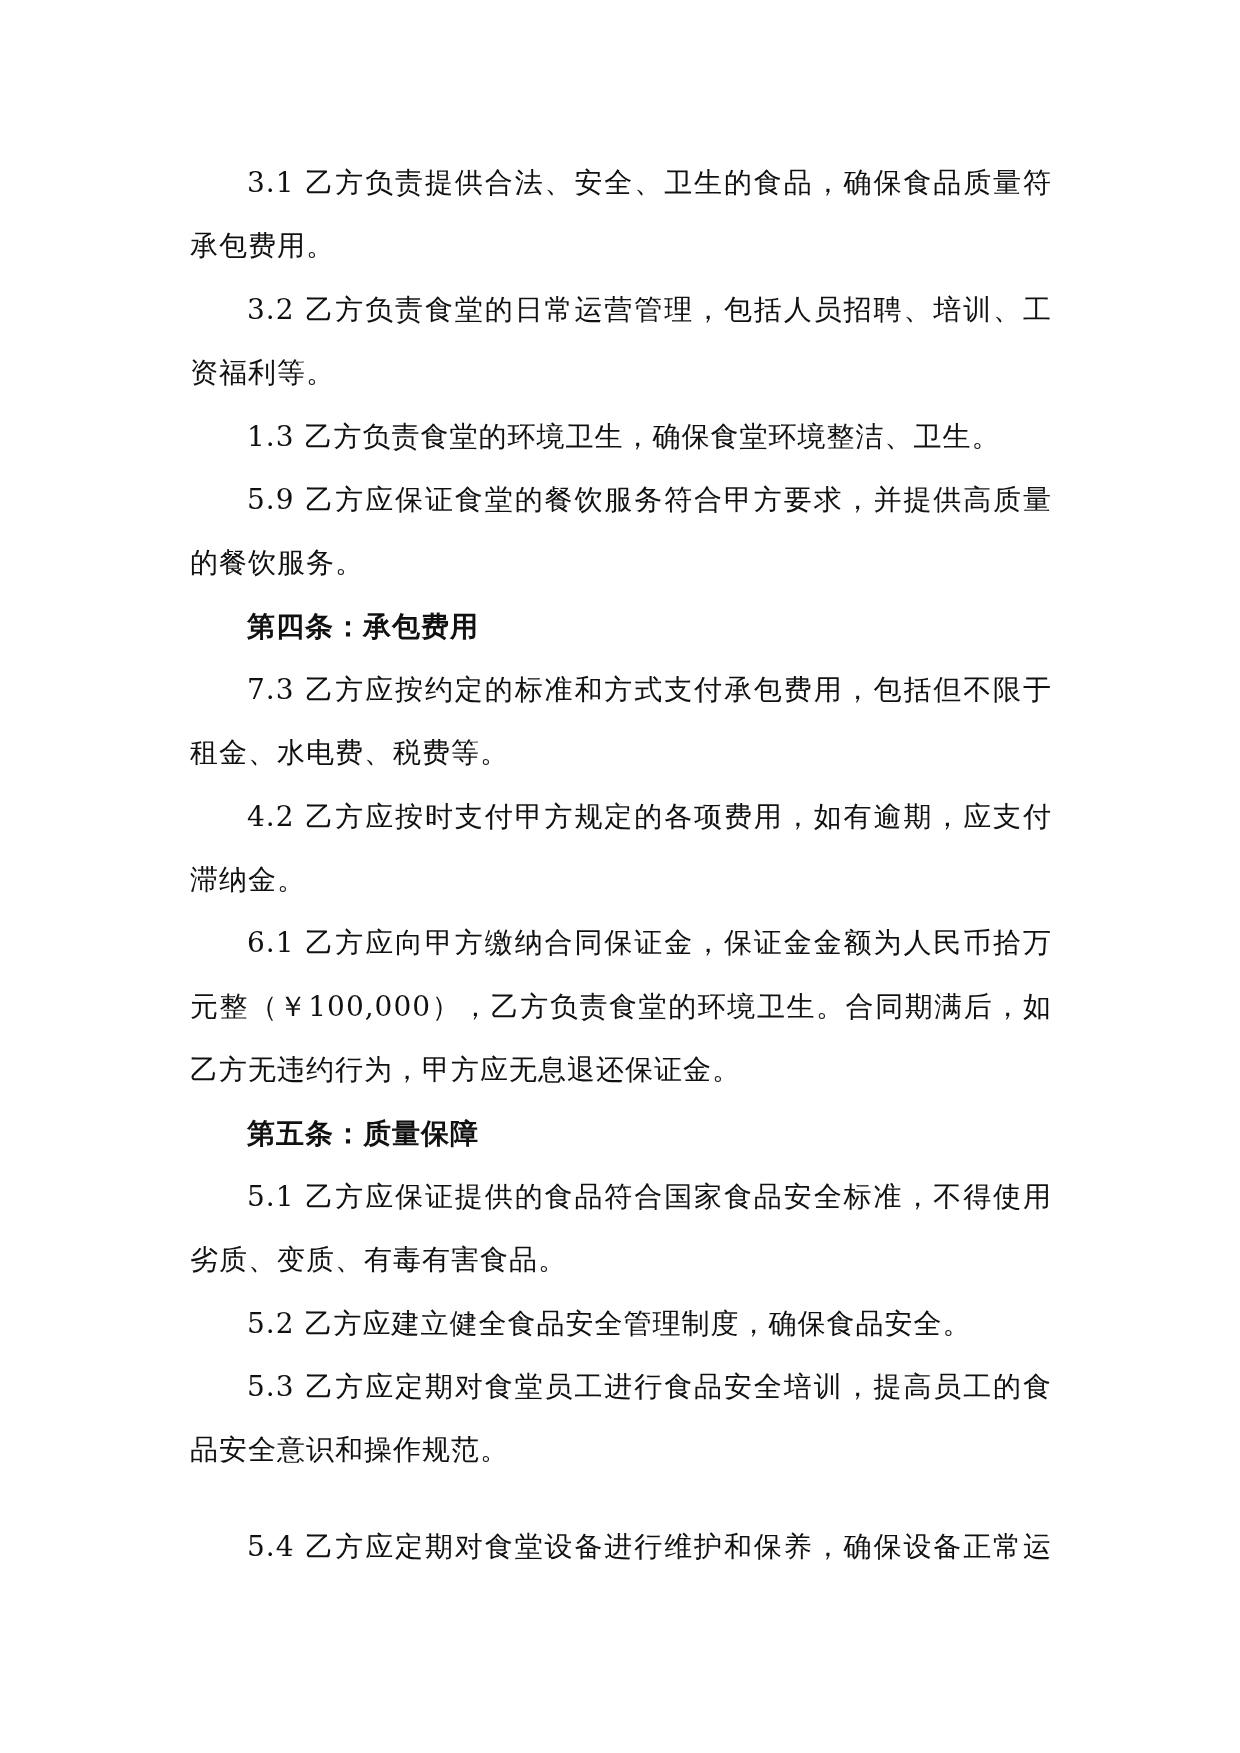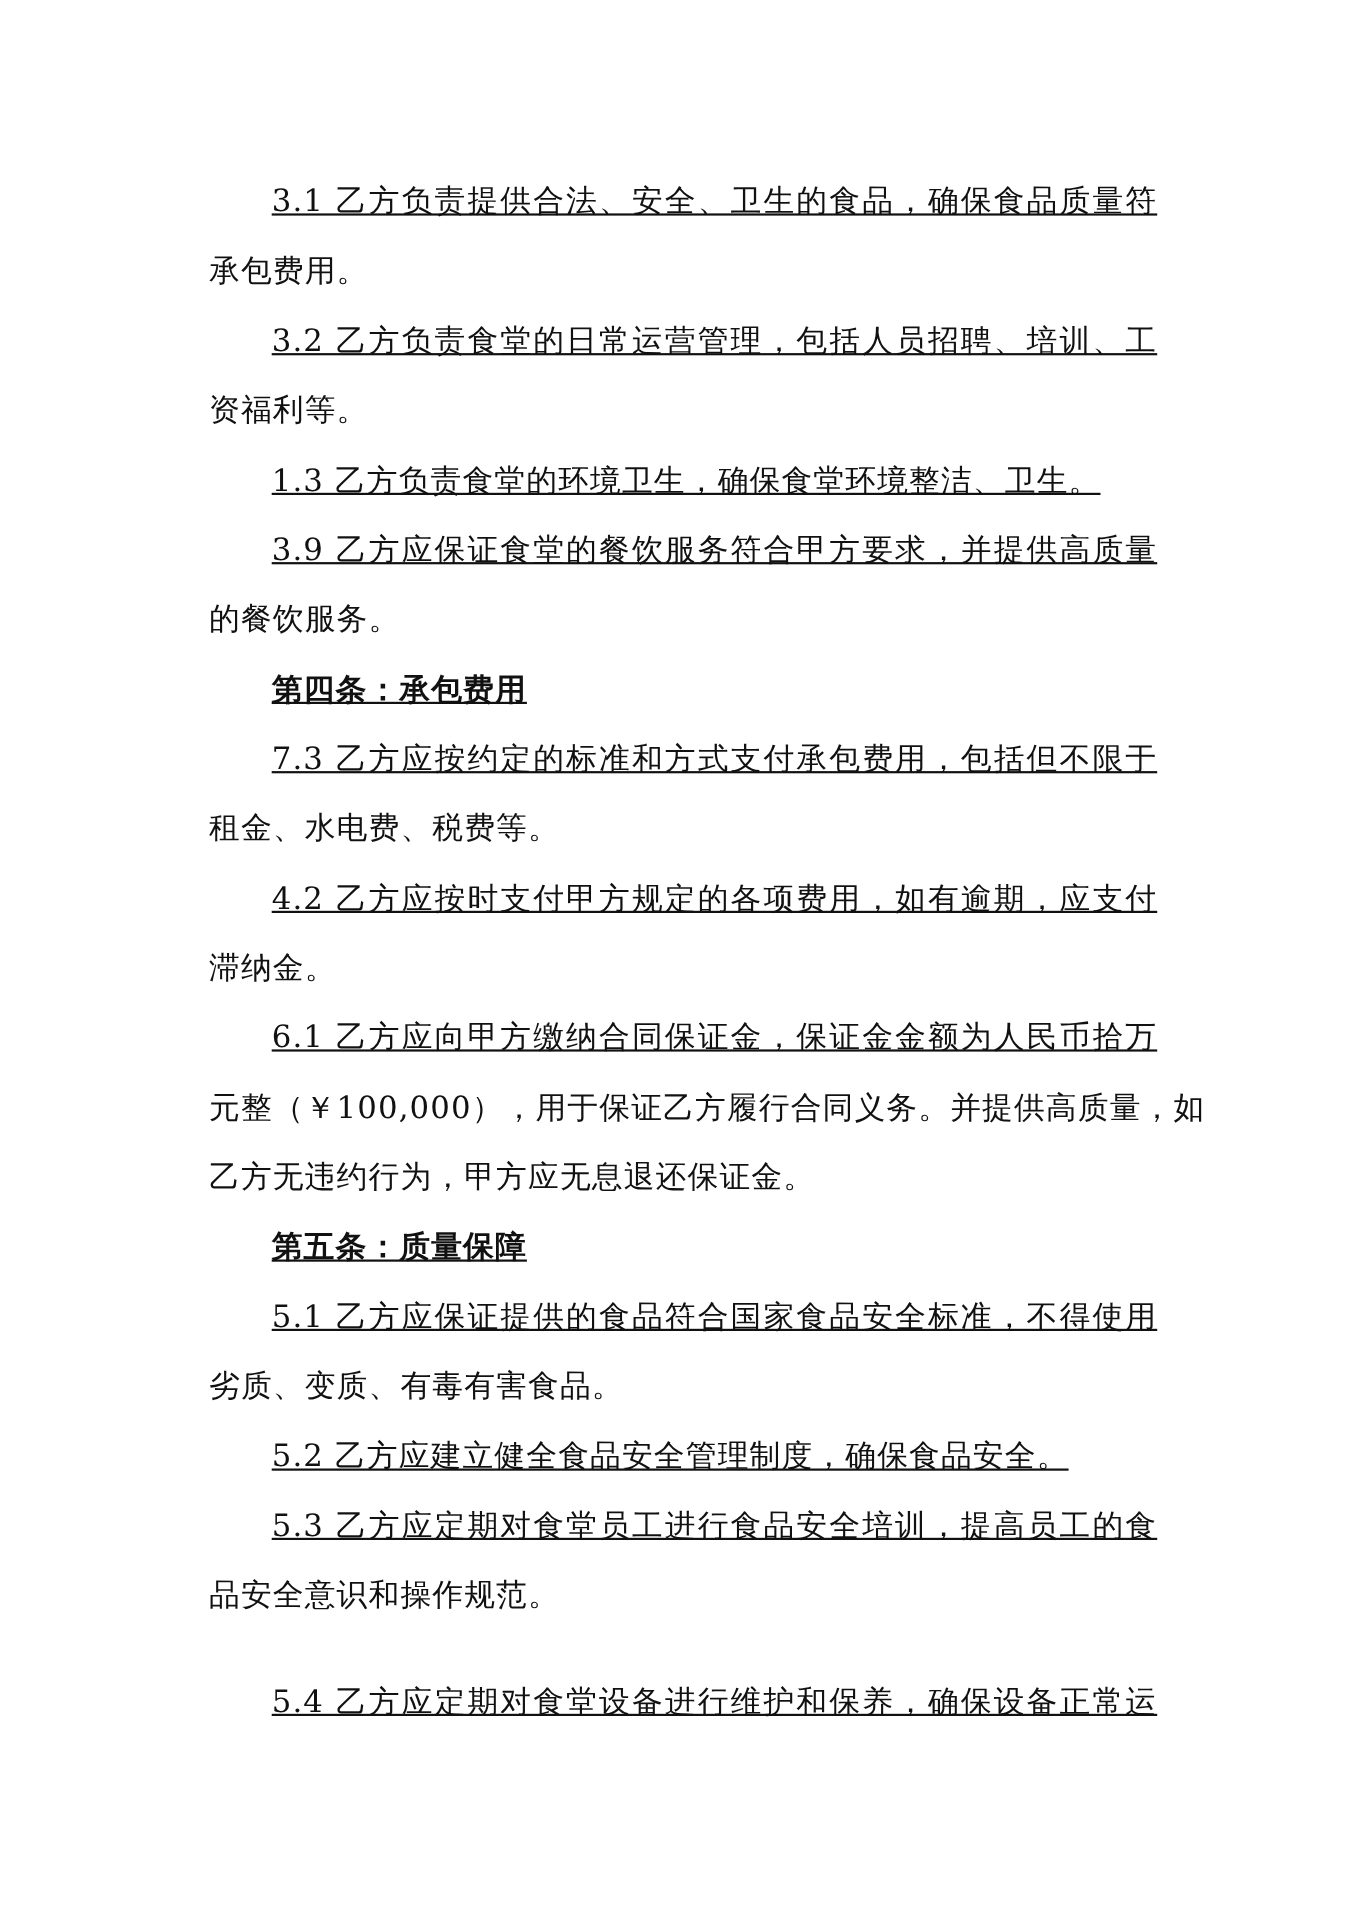--- a/index.html
+++ b/index.html
@@ -14,51 +14,51 @@
     font-size: 28px;
   }
   .line {
     position: absolute;
     left: 0;
     height: 40px;
     line-height: 40px;
     white-space: nowrap;
     letter-spacing: 1px;
   }
-  .indent { left: 57px; text-decoration: underline; }
+  .indent { left: 57px; }
   .heading { font-weight: bold; font-family: "DejaVu Sans", "Liberation Sans", sans-serif; }
   .justify { width: 862px; text-align: justify; text-align-last: justify; }
   .indent.justify { width: 805px; }
 </style>
 </head>
 <body>
 
 <div class="page">
 
   <div class="line indent justify" style="top:163px">3.1 乙方负责提供合法、安全、卫生的食品，确保食品质量符</div>
   <div class="line" style="top:226px">承包费用。</div>
 
   <div class="line indent justify" style="top:290px">3.2 乙方负责食堂的日常运营管理，包括人员招聘、培训、工</div>
   <div class="line" style="top:353px">资福利等。</div>
 
   <div class="line indent" style="top:417px">1.3 乙方负责食堂的环境卫生，确保食堂环境整洁、卫生。</div>
 
-  <div class="line indent justify" style="top:480px">3.9 乙方应保证食堂的餐饮服务符合甲方要求，并提供高质量</div>
+  <div class="line indent justify" style="top:480px">5.9 乙方应保证食堂的餐饮服务符合甲方要求，并提供高质量</div>
   <div class="line" style="top:543px">的餐饮服务。</div>
 
   <div class="line indent heading" style="top:607px">第四条：承包费用</div>
 
   <div class="line indent justify" style="top:670px">7.3 乙方应按约定的标准和方式支付承包费用，包括但不限于</div>
   <div class="line" style="top:733px">租金、水电费、税费等。</div>
 
   <div class="line indent justify" style="top:797px">4.2 乙方应按时支付甲方规定的各项费用，如有逾期，应支付</div>
   <div class="line" style="top:860px">滞纳金。</div>
 
   <div class="line indent justify" style="top:923px">6.1 乙方应向甲方缴纳合同保证金，保证金金额为人民币拾万</div>
-  <div class="line justify" style="top:987px">元整（￥100,000），用于保证乙方履行合同义务。并提供高质量，如</div>
+  <div class="line justify" style="top:987px">元整（￥100,000），乙方负责食堂的环境卫生。合同期满后，如</div>
   <div class="line" style="top:1050px">乙方无违约行为，甲方应无息退还保证金。</div>
 
   <div class="line indent heading" style="top:1114px">第五条：质量保障</div>
 
   <div class="line indent justify" style="top:1177px">5.1 乙方应保证提供的食品符合国家食品安全标准，不得使用</div>
   <div class="line" style="top:1240px">劣质、变质、有毒有害食品。</div>
 
   <div class="line indent" style="top:1304px">5.2 乙方应建立健全食品安全管理制度，确保食品安全。</div>
 
   <div class="line indent justify" style="top:1367px">5.3 乙方应定期对食堂员工进行食品安全培训，提高员工的食</div>

